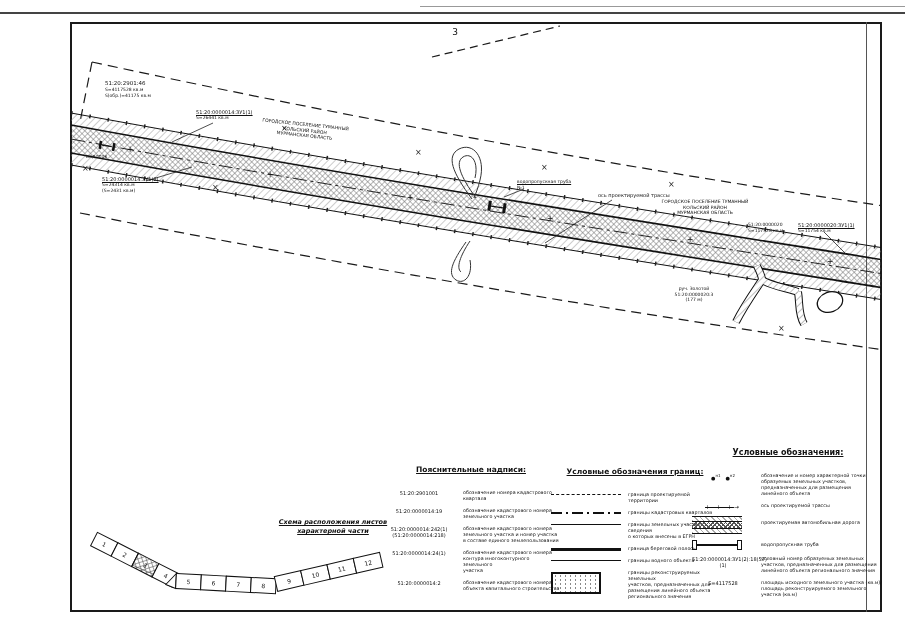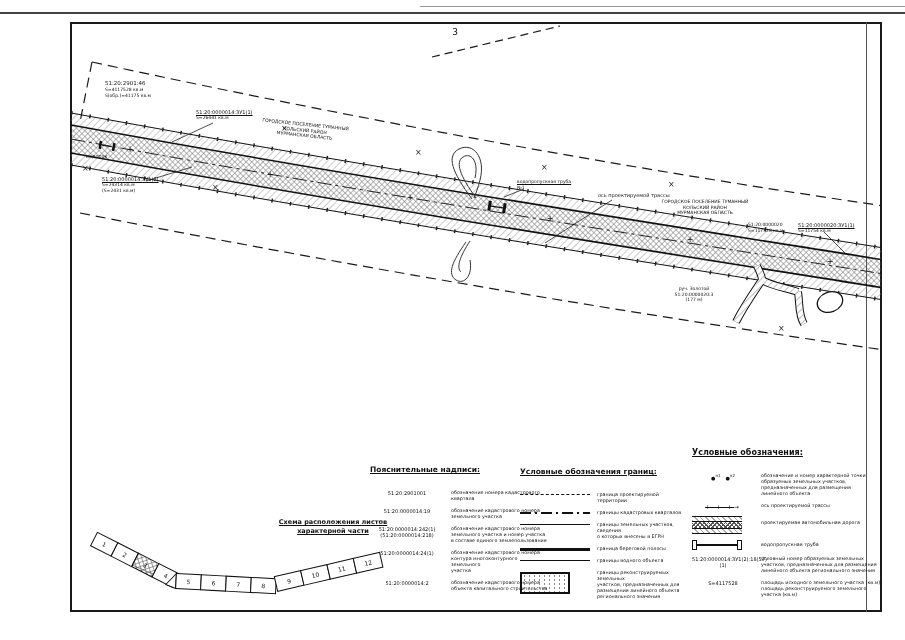--- a/index.html
+++ b/index.html
@@ -12,21 +12,21 @@
   .pageno{position:absolute;left:440px;top:27px;width:30px;text-align:center;font-size:9px;}
   svg{position:absolute;overflow:visible;}
   .mlabel{position:absolute;font-size:5px;line-height:1.25;color:#111;}
   .mlabel .t1{font-size:5.5px;}
   .mlabel .u{text-decoration:underline;}
   .small{font-size:4.5px;}
   .ctr{text-align:center;}
   .cross{position:absolute;font-size:8px;color:#222;}
   .pre{white-space:pre-line;}
   
-  .ltitle{font-weight:bold;text-decoration:underline;font-size:7.5px;margin-bottom:16px;}
+  .ltitle{font-weight:bold;text-decoration:underline;text-align:center;font-size:7.5px;margin-bottom:16px;}
   .lrow{display:flex;gap:7px;margin-bottom:6px;align-items:flex-start;}
   .lnum{width:74px;text-align:center;font-size:5px;flex:none;}
   .ldesc{flex:1;font-size:4.8px;line-height:1.25;}
   .lsamp{width:70px;flex:none;padding-top:2px;}
   .ln-dashed{height:0;border-top:1.6px dashed #111;}
   .ln-dashdot{height:1.6px;background:repeating-linear-gradient(to right,#111 0 11px,transparent 11px 15px,#111 15px 17px,transparent 17px 21px);}
   .ln-thin{height:0;border-top:1px solid #111;}
   .ln-thick{height:0;border-top:3px solid #111;}
   .ln-solid{height:0;border-top:1.6px solid #111;}
   .boxsamp{width:46px;height:18px;border:2px solid #111;background-image:radial-gradient(#777 .6px,transparent .8px);background-size:5px 4px;}
@@ -36,21 +36,21 @@
   .road-sample{width:50px;}
   .road-sample .rs1{height:4px;border-top:1px solid #111;background:repeating-linear-gradient(45deg,#aaa 0 1px,transparent 1px 4px);}
   .road-sample .rs2{height:6px;border-top:1px solid #111;border-bottom:1px solid #111;
       background:repeating-linear-gradient(45deg,#555 0 1px,transparent 1px 3px),repeating-linear-gradient(-45deg,#555 0 1px,transparent 1px 3px);}
   .road-sample .rs3{height:4px;border-bottom:1px solid #111;background:repeating-linear-gradient(45deg,#aaa 0 1px,transparent 1px 4px);}
   .culv{display:flex;align-items:center;width:50px;}
   .culv .cb{width:5px;height:10px;border:1.5px solid #111;box-sizing:border-box;flex:none;}
   .culv .cl{flex:1;height:1.5px;background:#111;}
   .schtitle{position:absolute;left:268px;top:518px;width:130px;text-align:center;
             font-size:6.5px;font-weight:bold;line-height:1.4;}
-  .schtitle span{text-decoration:underline;display:block;}
+  .schtitle span{text-decoration:underline;display:block;font-style:italic;}
 </style>
 </head>
 <body>
 
 <div class="sheet">
 
   <div class="topline2"></div>
   <div class="topline"></div>
   <div class="pageno">3</div>
   <div class="frame"></div>
@@ -206,21 +206,21 @@
     <div class="u">51:20:0000020:ЗУ1(1)</div>
     <div class="small">S=11754 кв.м</div>
   </div>
 
   <div class="mlabel ctr" style="left:664px;top:286px;width:60px">
     <div class="small">руч. Золотой</div>
     <div class="small">51:20:0000020:3</div>
     <div class="small">(177 м)</div>
   </div>
 
-  <div style="position:absolute;left:370px;top:465px;width:178px">
+  <div style="position:absolute;left:382px;top:465px;width:178px">
     <div class="ltitle">Пояснительные надписи:</div>
     <div class="lrow">
       <div class="lnum pre">51:20:2901001</div>
       <div class="ldesc pre">обозначение номера кадастрового
 квартала</div>
     </div>
     <div class="lrow">
       <div class="lnum pre">51:20:0000014:19</div>
       <div class="ldesc pre">обозначение кадастрового номера
 земельного участка</div>
@@ -238,21 +238,21 @@
 контура многоконтурного земельного
 участка</div>
     </div>
     <div class="lrow">
       <div class="lnum pre">51:20:0000014:2</div>
       <div class="ldesc pre">обозначение кадастрового номера
 объекта капитального строительства</div>
     </div>
   </div>
 
-  <div style="position:absolute;left:520px;top:467px;width:168px">
+  <div style="position:absolute;left:551px;top:467px;width:168px">
     <div class="ltitle">Условные обозначения границ:</div>
     <div class="lrow">
       <div class="lsamp">
           <div class="ln-dashed"></div>
         </div>
       <div class="ldesc pre">граница проектируемой территории</div>
     </div>
     <div class="lrow">
       <div class="lsamp">
           <div class="ln-dashdot"></div>

